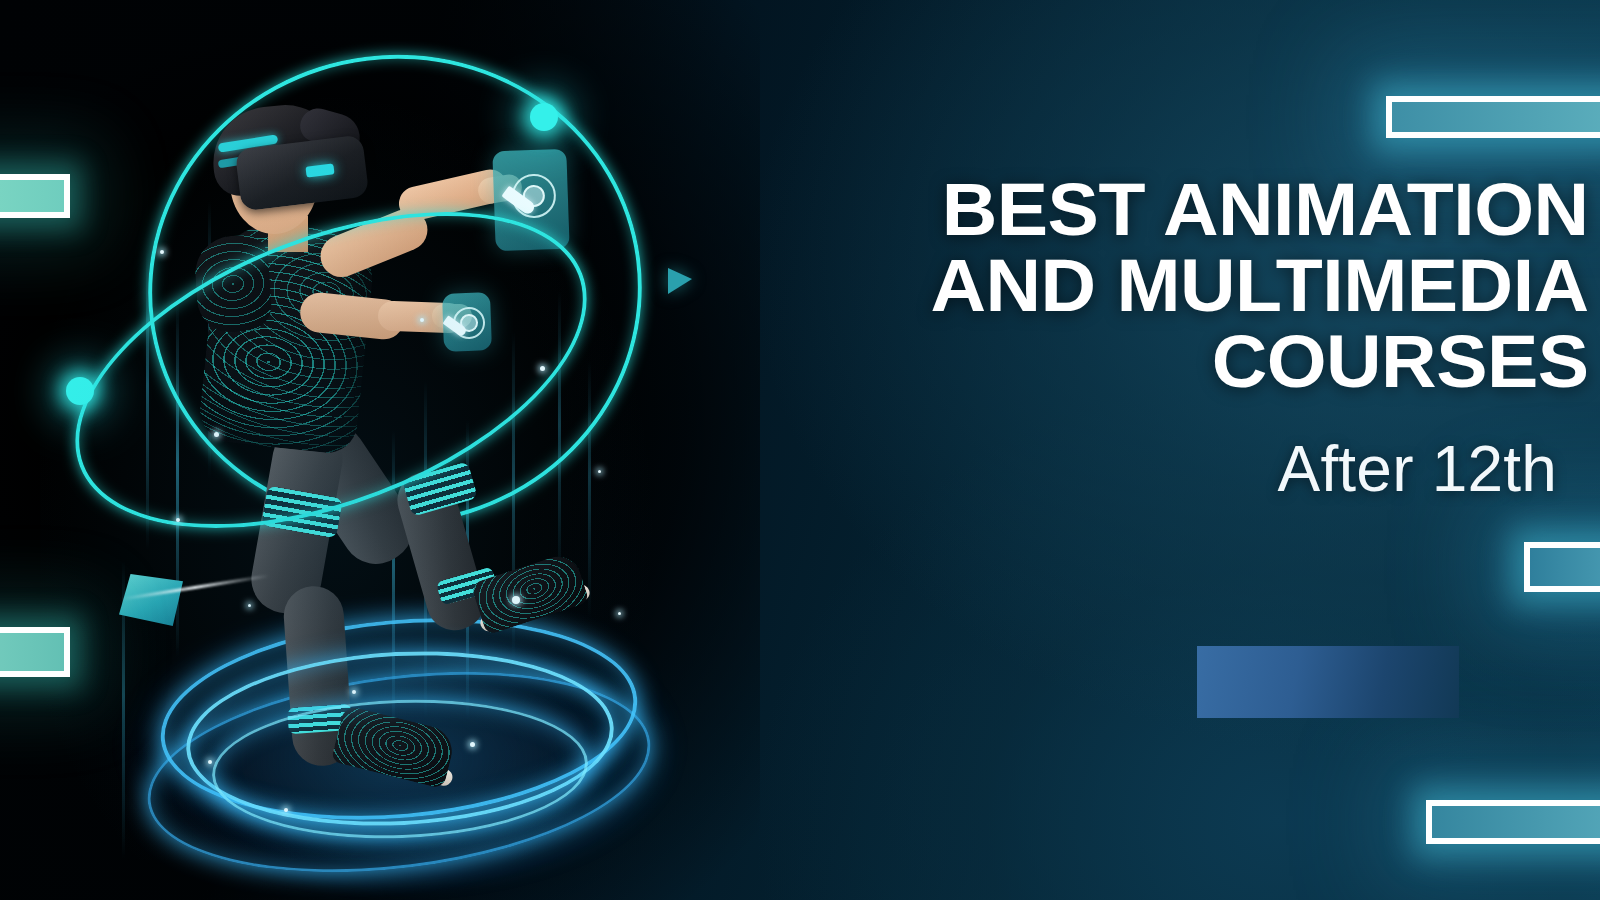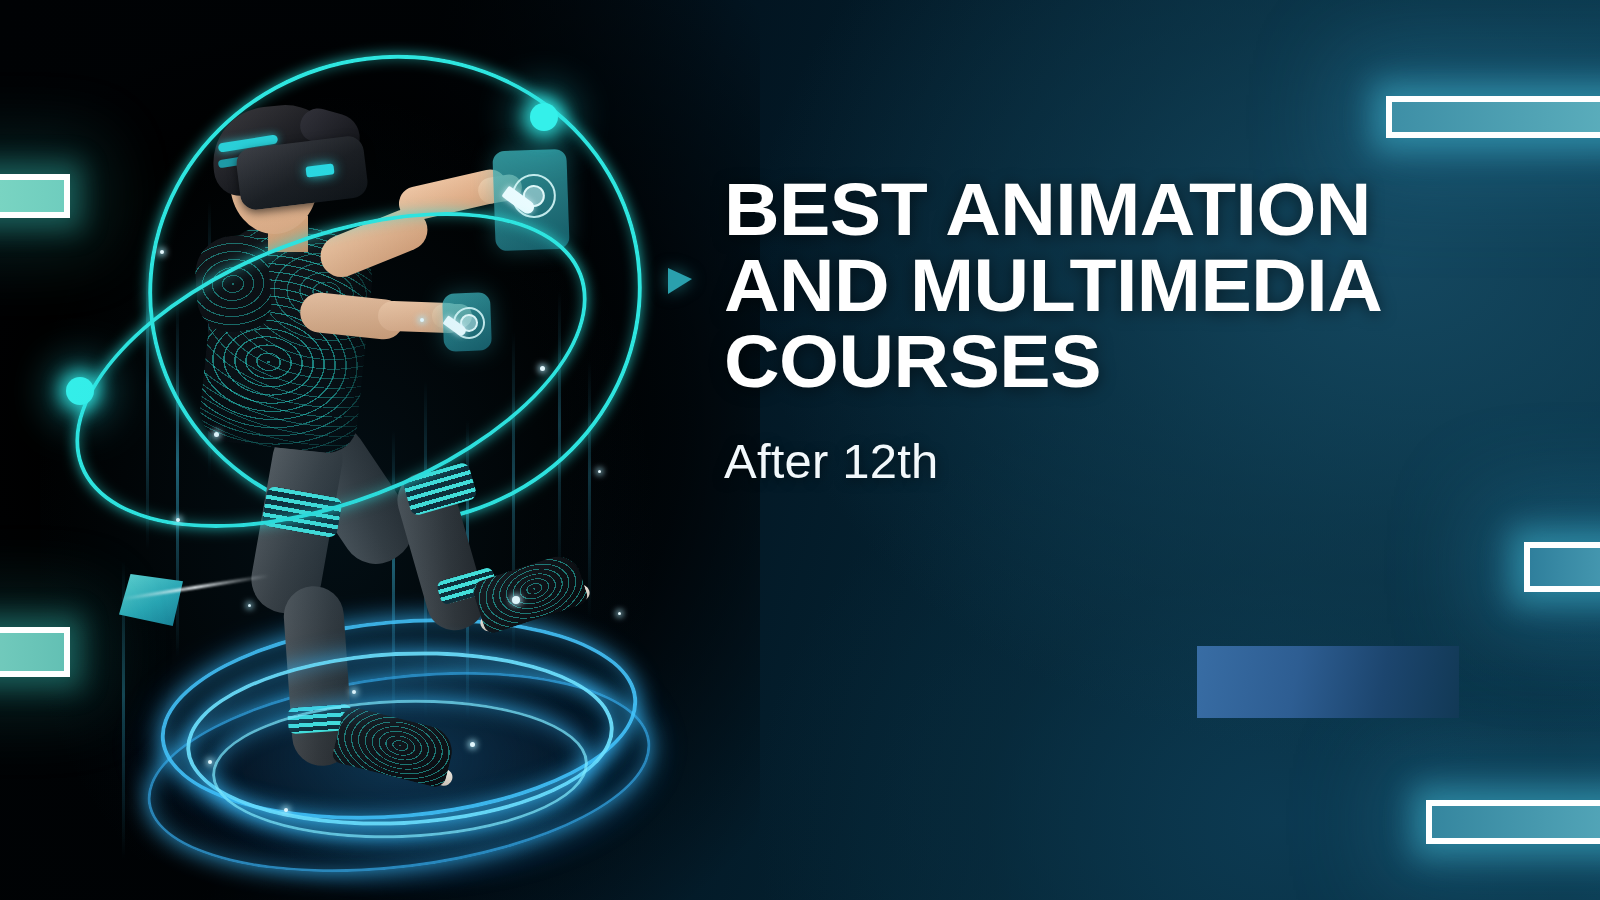--- a/index.html
+++ b/index.html
@@ -49,30 +49,30 @@
   
   #tri-accent{
     position:absolute;left:668px;top:268px;width:0;height:0;
     border-left:24px solid #2aa0ad;
     border-top:11px solid transparent;
     border-bottom:15px solid transparent;
     filter:drop-shadow(0 0 8px rgba(42,180,190,.55));
   }
 
   
-  #text-wrap{position:absolute;left:724px;top:172px;width:790px;}
+  #text-wrap{position:absolute;left:767px;top:172px;width:790px;text-align:right;}
   #headline{
     margin:0;color:#fff;font-weight:700;font-size:74px;line-height:1.03;
     letter-spacing:-0.5px;white-space:pre-line;
     font-family:"Liberation Sans",sans-serif;
     text-shadow:0 2px 16px rgba(0,0,0,.55);
     transform:scaleX(1.04);transform-origin:left center;
   }
   #subhead{
-    margin:36px 0 0 0;color:#f2f8fb;font-weight:400;font-size:49px;line-height:1;
+    margin:36px 0 0 0;color:#f2f8fb;font-weight:400;font-size:64px;line-height:1;
     letter-spacing:.2px;text-shadow:0 2px 12px rgba(0,0,0,.5);
   }
 
   
   #stage{position:absolute;left:0;top:0;width:720px;height:900px;}
 
   
   .orbit{position:absolute;border-radius:50%;border:4px solid #2ee6e0;box-sizing:border-box;
          box-shadow:0 0 14px rgba(46,230,224,.75),inset 0 0 14px rgba(46,230,224,.45);}
   #orbit-a{left:148px;top:55px;width:494px;height:470px;transform:rotate(-7deg);}

